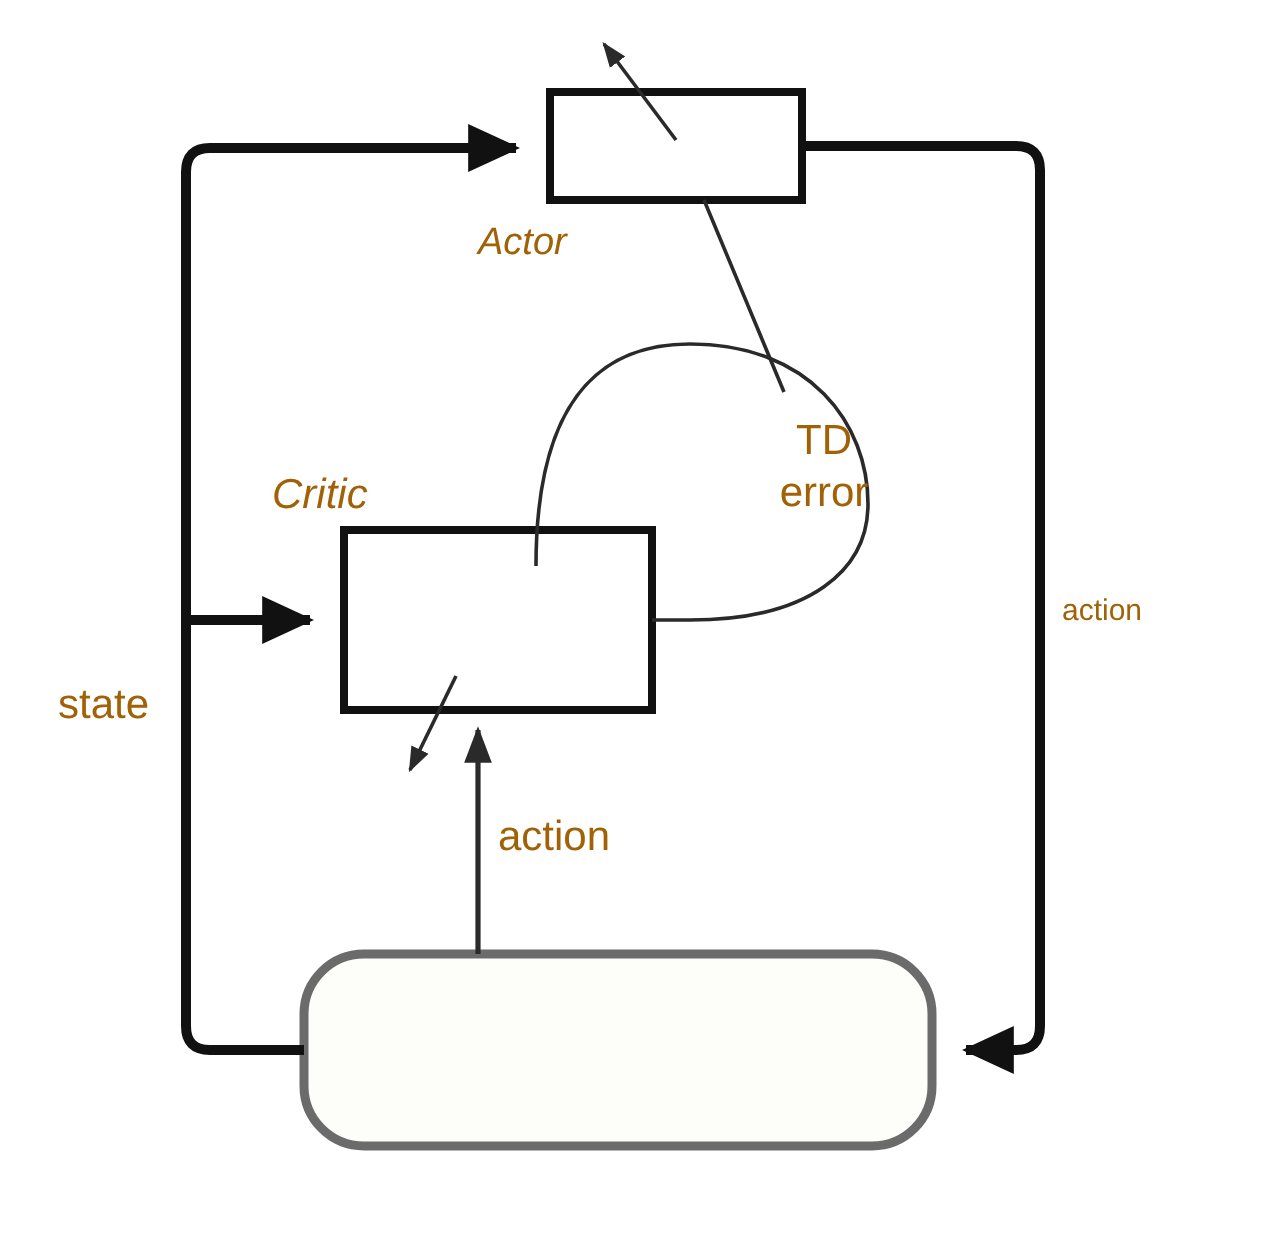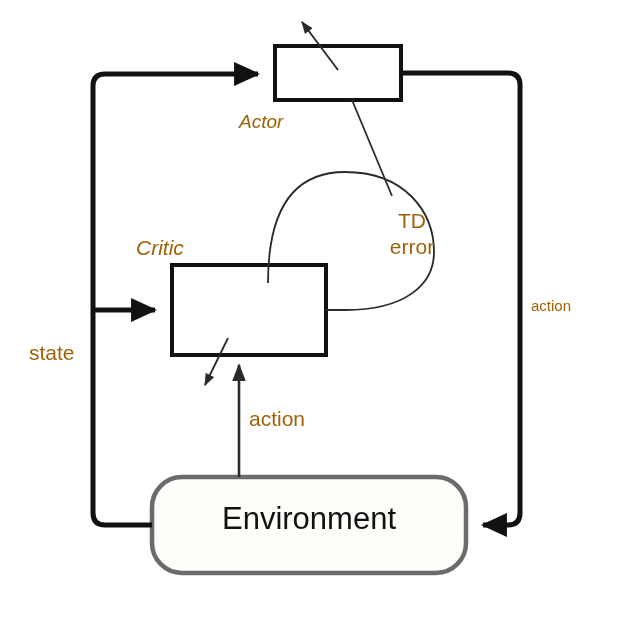--- a/index.html
+++ b/index.html
@@ -127,21 +127,20 @@
 
     <path d="M 392 196 L 352 100" fill="none" stroke="#2a2a2a" stroke-width="1.8"></path>
 
     <path d="M 338 70 L 302 22" fill="none" stroke="#2a2a2a" stroke-width="1.8" marker-end="url(#arrow-thin)"></path>
 
     <path d="M 228 338 L 205 385" fill="none" stroke="#2a2a2a" stroke-width="1.8" marker-end="url(#arrow-thin)"></path>
   </svg>
 
 
 
-  <div class="node-label label-environment">Environment</div>
 
   <div class="edge-label label-actor">Actor</div>
 
   <div class="edge-label label-critic">Critic</div>
 
   <div class="edge-label label-state">state</div>
 
   <div class="edge-label label-action">action</div>
 
   <div class="edge-label label-reward">action</div>

